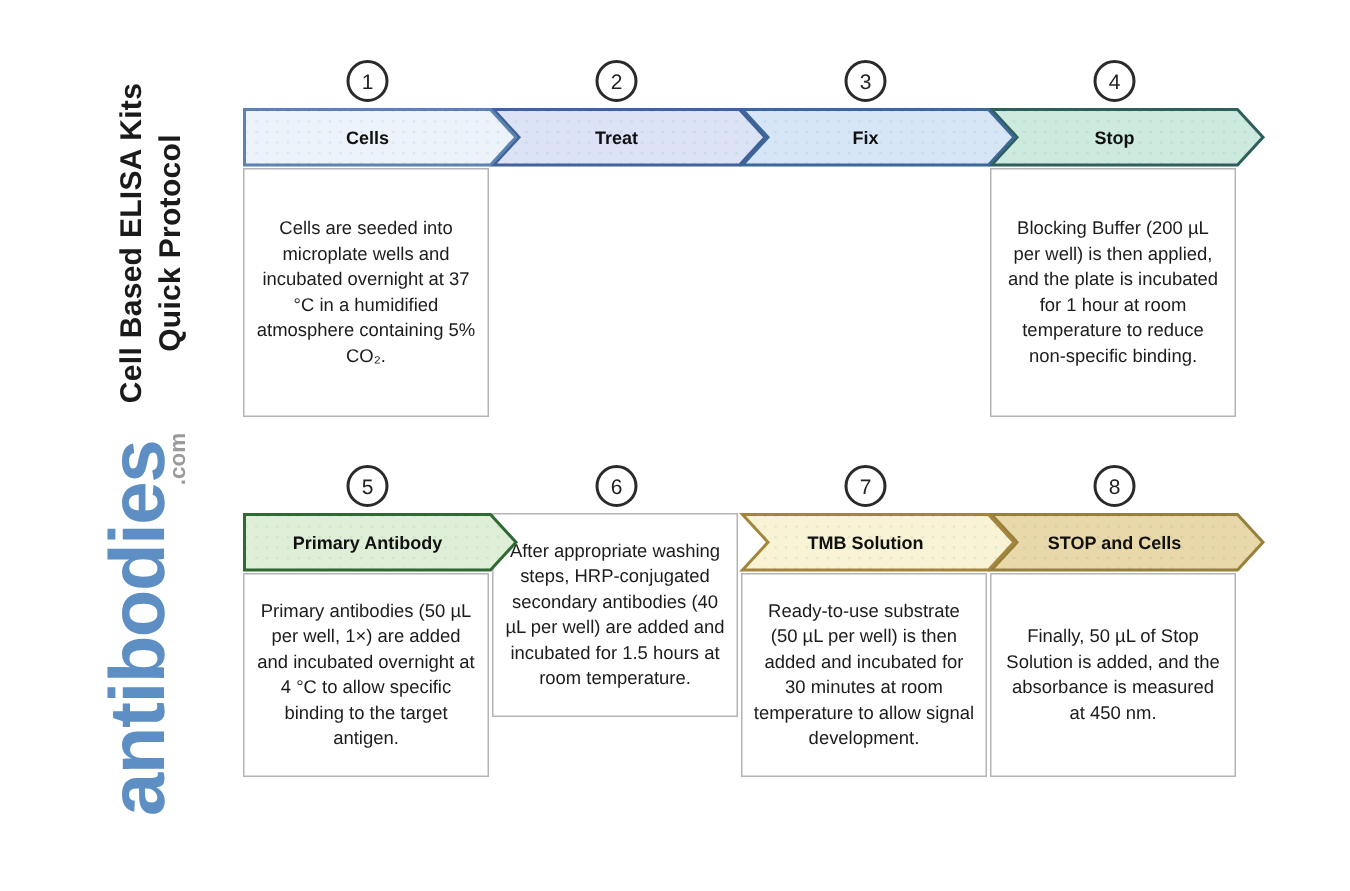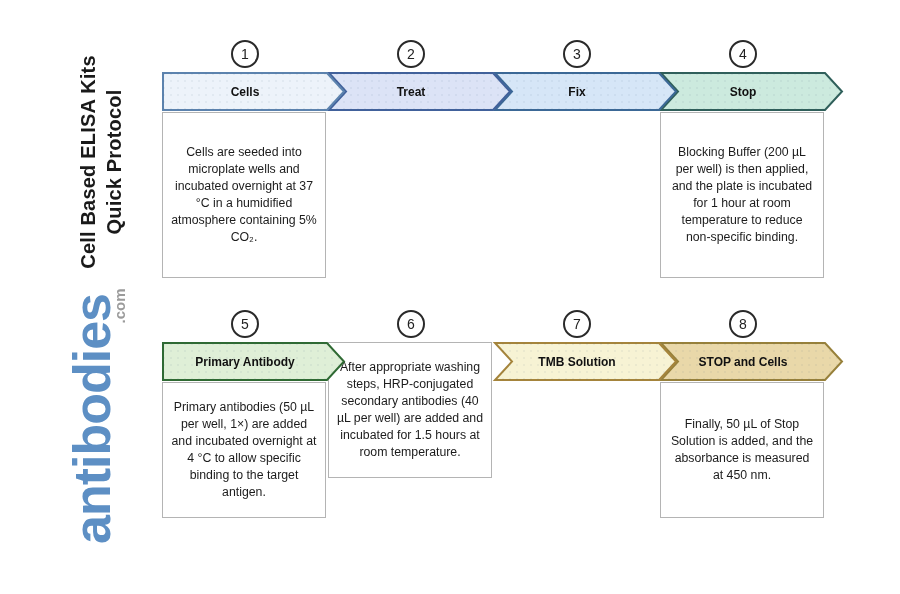--- a/index.html
+++ b/index.html
@@ -184,20 +184,23 @@
       <div class="circle">
         <span>7</span>
       </div>
       <div class="band-wrap">
         <svg class="band-svg" width="184" height="40" viewBox="0 0 184 40">
           <polygon stroke-width="2" stroke-linejoin="miter" points="1,1 165,1 182,19.5 165,38 1,38 18,19.5" fill="#f7f3d4" stroke="#a5843b"></polygon>
           <polygon points="1,1 165,1 182,19.5 165,38 1,38 18,19.5" fill="url(#dotpat)" stroke="none"></polygon>
         </svg>
         <div class="band-label">TMB Solution</div>
       </div>
+      <div class="desc">
+        <span>Ready-to-use substrate (50 µL per well) is then added and incubated for 30 minutes at room temperature to allow signal development.</span>
+      </div>
     </div>
 
     <div class="col">
       <div class="circle">
         <span>8</span>
       </div>
       <div class="band-wrap">
         <svg class="band-svg" width="184" height="40" viewBox="0 0 184 40">
           <polygon stroke-width="2" stroke-linejoin="miter" points="1,1 165,1 182,19.5 165,38 1,38 18,19.5" fill="#e9d8a9" stroke="#97803a"></polygon>
           <polygon points="1,1 165,1 182,19.5 165,38 1,38 18,19.5" fill="url(#dotpat)" stroke="none"></polygon>

